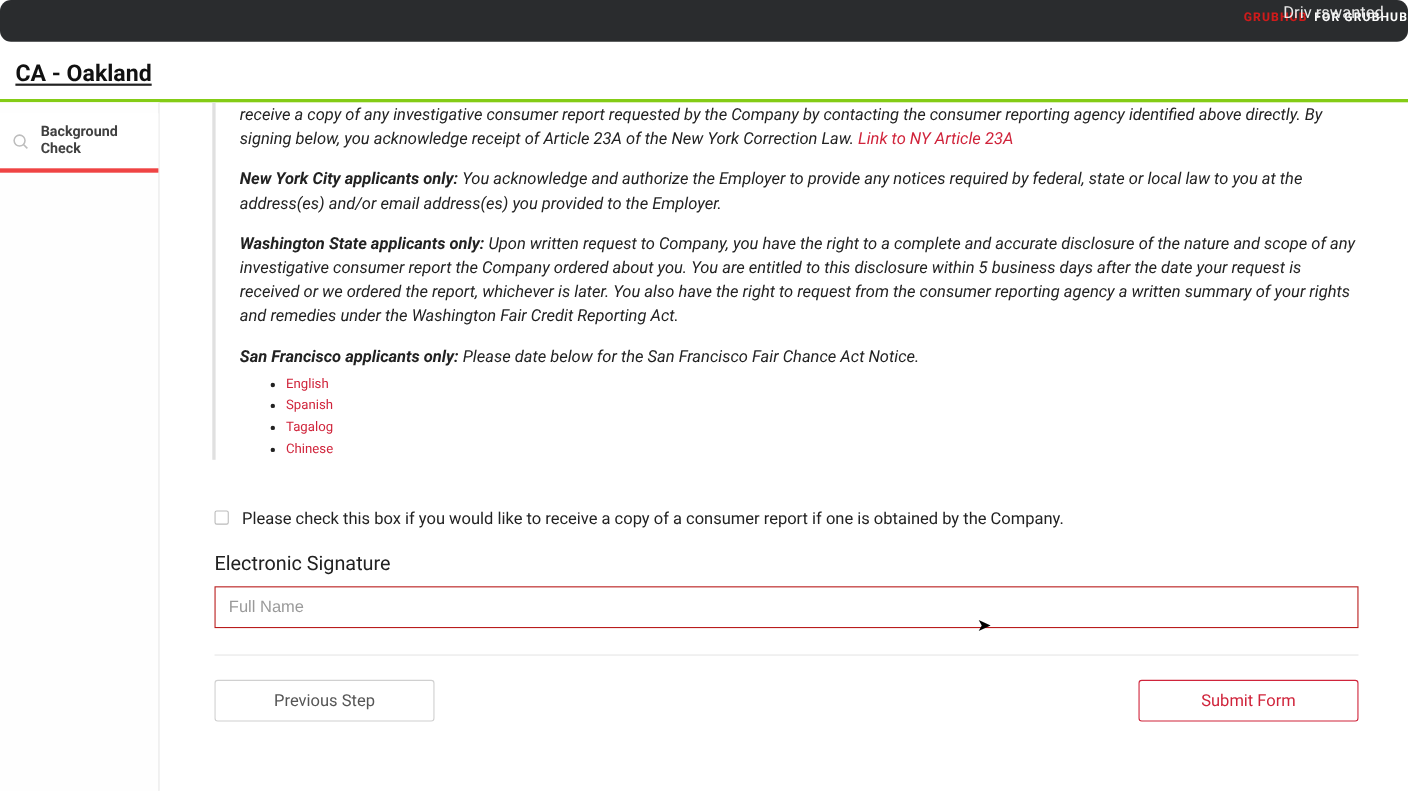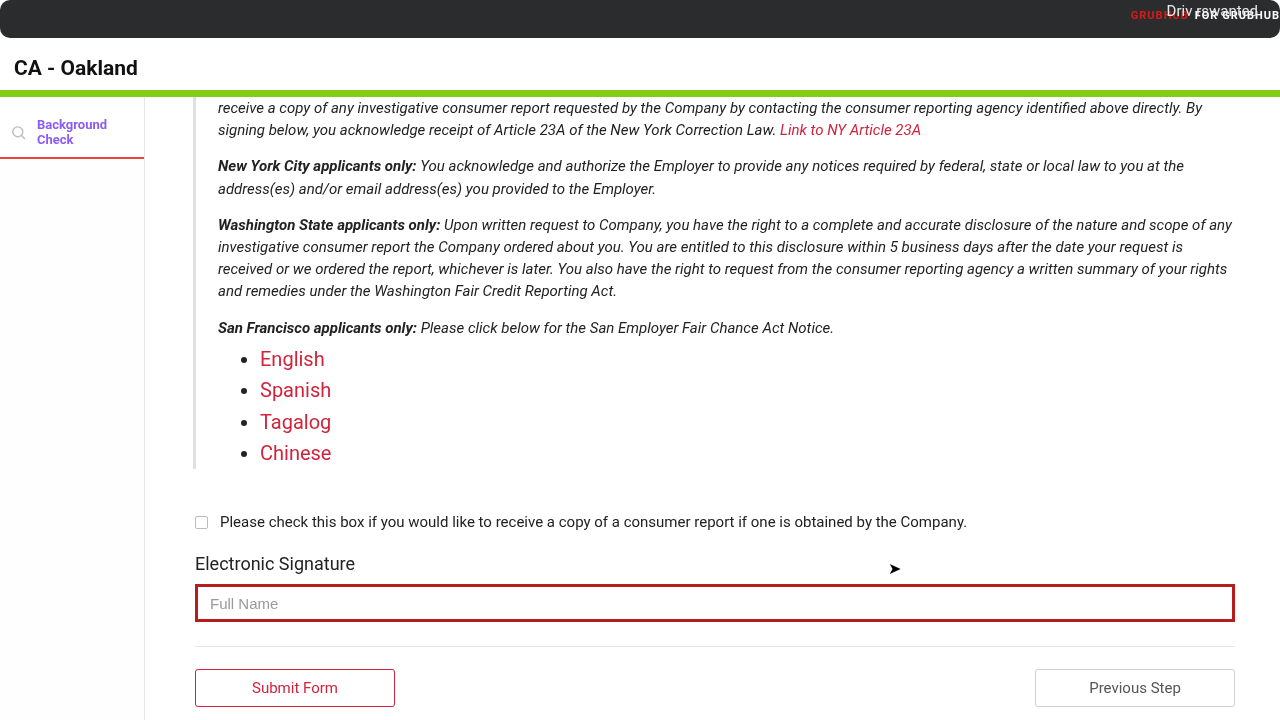--- a/index.html
+++ b/index.html
@@ -45,21 +45,22 @@
     .top-right {
       position: absolute;
       right: 22px;
       top: 2px;
       font-size: 15px;
       color: #eaeaea;
       margin-left: 18px;
     }
     .subheader {
       padding: 18px 14px 10px 14px;
-      border-bottom: 7px solid #84cc16;
+      border-bottom: 3px solid #84cc16;
+      text-decoration: underline;
     }
     .subheader-title {
       font-size: 21px;
       font-weight: 700;
       color: #111;
     }
     .layout {
       display: flex;
       height: calc(720px - 38px - 56px);
     }
@@ -72,23 +73,23 @@
     .sidebar-item {
       display: flex;
       align-items: center;
       gap: 10px;
       padding: 10px 10px;
       font-size: 13px;
       font-weight: 700;
       cursor: pointer;
     }
     .sidebar-item.active {
-      color: #8b5cf6;
-      background: #fff;
-      border-bottom: 2px solid #ef4444;
+      color: #404040;
+      background: #fff;
+      border-bottom: 4px solid #ef4444;
     }
     .sidebar-icon {
       width: 17px;
       height: 17px;
       flex-shrink: 0;
     }
     .main {
       flex: 1;
       padding: 0 45px 20px 50px;
       overflow: hidden;
@@ -115,21 +116,21 @@
     }
     .lang-list {
       list-style: disc;
       padding-left: 42px;
       margin-top: 4px;
       margin-bottom: 10px;
     }
     .lang-list li {
       color: #222;
       margin-bottom: 2px;
-      font-size: 20px;
+      font-size: 12px;
       line-height: 1.48;
     }
     .lang-list li span {
       color: #d0243b;
       cursor: pointer;
     }
     .consent-row {
       display: flex;
       align-items: center;
       gap: 12px;
@@ -149,21 +150,21 @@
       color: #222;
     }
     .sig-label {
       font-size: 18px;
       color: #222;
       margin-bottom: 10px;
     }
     .sig-input {
       width: 100%;
       height: 38px;
-      border: 3px solid #b91c1c;
+      border: 1px solid #b91c1c;
       padding: 0 12px;
       font-size: 15px;
       color: #222;
       outline: none;
     }
     .sig-input::placeholder {
       color: #9a9a9a;
     }
     .divider {
       border: none;
@@ -243,21 +244,21 @@
 
       <p class="para">
         <strong>New York City applicants only:</strong><span> You acknowledge and authorize the Employer to provide any notices required by federal, state or local law to you at the address(es) and/or email address(es) you provided to the Employer.</span>
       </p>
 
       <p class="para">
         <strong>Washington State applicants only:</strong><span> Upon written request to Company, you have the right to a complete and accurate disclosure of the nature and scope of any investigative consumer report the Company ordered about you. You are entitled to this disclosure within 5 business days after the date your request is received or we ordered the report, whichever is later. You also have the right to request from the consumer reporting agency a written summary of your rights and remedies under the Washington Fair Credit Reporting Act.</span>
       </p>
 
       <p class="para" style="margin-bottom:6px;">
-        <strong>San Francisco applicants only:</strong><span> Please click below for the San Employer Fair Chance Act Notice.</span>
+        <strong>San Francisco applicants only:</strong><span> Please date below for the San Francisco Fair Chance Act Notice.</span>
       </p>
 
       <ul class="lang-list">
         <li><span class="link">English</span></li>
         <li><span class="link">Spanish</span></li>
         <li><span class="link">Tagalog</span></li>
         <li><span class="link">Chinese</span></li>
       </ul>
     </div>
 
@@ -265,20 +266,20 @@
       <div class="consent-checkbox"></div>
       <div class="consent-label">Please check this box if you would like to receive a copy of a consumer report if one is obtained by the Company.</div>
     </div>
 
     <div class="sig-label">Electronic Signature</div>
     <input class="sig-input" type="text" placeholder="Full Name" style="">
 
     <hr class="divider">
 
     <div class="button-row">
+      <div class="btn btn-prev">Previous Step</div>
       <div class="btn btn-submit">Submit Form</div>
-      <div class="btn btn-prev">Previous Step</div>
     </div>
 
   </div>
 </div>
 
 <div class="cursor">➤</div>
 
 </body></html>

